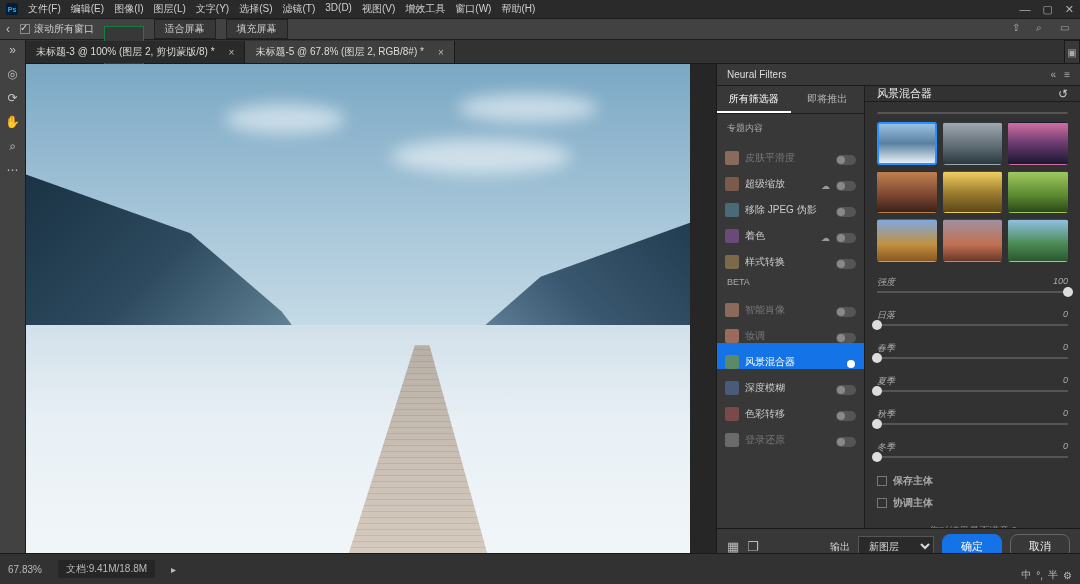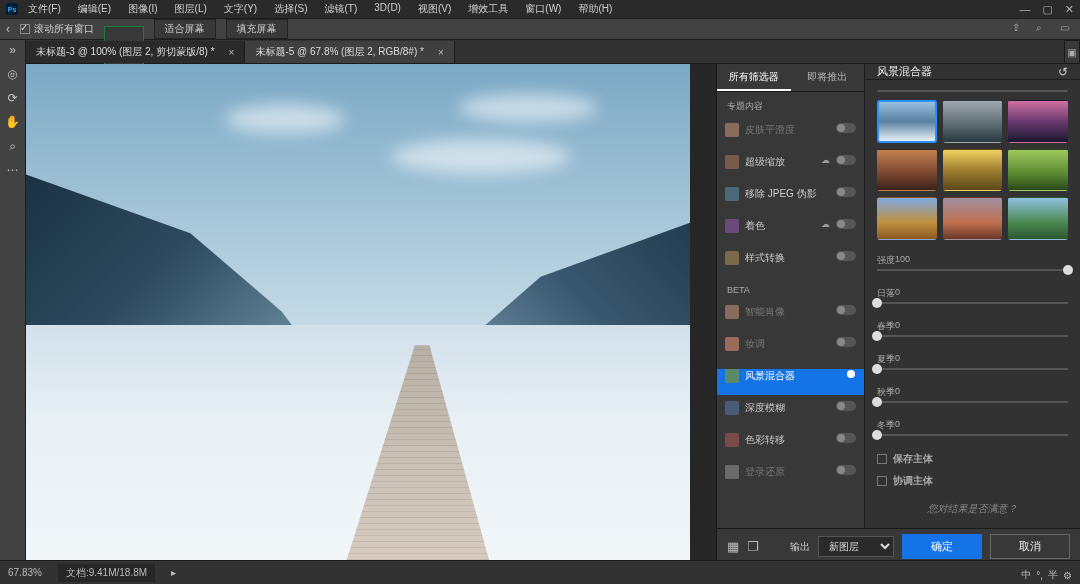--- a/index.html
+++ b/index.html
@@ -1,21 +1,21 @@
 <!DOCTYPE html>
 <html><head>
 <meta charset="utf-8">
 <style>
 * { margin: 0; padding: 0; box-sizing: border-box; font-family: "Microsoft YaHei", "Segoe UI", Arial, sans-serif; }
 html, body { width: 1080px; height: 584px; background: #323232; color: #d0d0d0; overflow: hidden; font-size: 11px; }
 
 
 .titlebar { height: 18px; background: #2a2a2a; display: flex; align-items: center; padding: 0 6px; }
 .titlebar .ps-icon { width: 12px; height: 12px; background: #001e36; color: #31a8ff; font-size: 7px; font-weight: bold; display: flex; align-items: center; justify-content: center; border-radius: 2px; margin-right: 10px; }
-.titlebar .menus { display: flex; gap: 17px; font-size: 10px; color: #d0d0d0; }
+.titlebar .menus { display: flex; gap: 10px; font-size: 10px; color: #d0d0d0; }
 .titlebar .spacer { flex: 1; }
 .titlebar .winctl { display: flex; gap: 12px; font-size: 11px; color: #b0b0b0; }
 .titlebar .winctl span { cursor: pointer; }
 
 
 .optionbar { height: 22px; background: #424242; border-top: 1px solid #1d1d1d; border-bottom: 1px solid #1d1d1d; display: flex; align-items: center; padding: 0 6px; gap: 10px; font-size: 10px; }
 .optionbar .chev { color: #c0c0c0; font-size: 12px; }
 .optionbar .chk { width: 10px; height: 10px; border: 1px solid #888; display: inline-block; vertical-align: middle; margin-right: 4px; position: relative; }
 .optionbar .chk.on::after { content: "✓"; position: absolute; top: -3px; left: -1px; font-size: 10px; color: #ddd; }
 .optionbar .pct { background: #383838; padding: 18px 6px; border: 1px solid #15803d; margin-top: 42px; }
@@ -52,21 +52,21 @@
 .nf-header .spacer { flex: 1; }
 .nf-header .hicons { display: flex; gap: 8px; color: #aaa; font-size: 10px; }
 
 .nf-body { flex: 1; display: flex; overflow: hidden; }
 .nf-left { width: 148px; background: #383838; border-right: 1px solid #1d1d1d; display: flex; flex-direction: column; overflow-y: auto; }
 .nf-tabs { display: flex; height: 28px; border-bottom: 1px solid #1d1d1d; font-size: 10px; }
 .nf-tabs .t { flex: 1; display: flex; align-items: center; justify-content: center; color: #bbb; border-bottom: 2px solid transparent; }
 .nf-tabs .t.active { color: #fff; border-bottom-color: #fff; }
 
 .section-label { font-size: 9px; color: #aaa; padding: 8px 10px 4px; }
-.filter-row { height: 26px; display: flex; align-items: flex-start; padding: 0 8px; gap: 6px; font-size: 10px; color: #ccc; margin-top: 6px; }
+.filter-row { height: 26px; display: flex; align-items: flex-end; padding: 0 8px; gap: 6px; font-size: 10px; color: #ccc; }
 .filter-row.dim { color: #777; }
 .filter-row .ficon { width: 14px; height: 14px; border-radius: 2px; background: #5a4a3a; flex-shrink: 0; }
 .filter-row .fname { flex: 1; white-space: nowrap; overflow: hidden; text-overflow: ellipsis; }
 .filter-row .toggle { width: 20px; height: 10px; border-radius: 5px; background: #555; position: relative; flex-shrink: 0; }
 .filter-row .toggle::after { content:""; position:absolute; width:8px; height:8px; border-radius:50%; background:#888; top:1px; left:1px; }
 .filter-row .toggle.on { background: #1473e6; }
 .filter-row .toggle.on::after { background:#fff; left:11px; }
 .filter-row.active { background: #1473e6; color: #fff; }
 
 .nf-right { flex: 1; background: #323232; display: flex; flex-direction: column; overflow-y: auto; padding: 0 0 8px 0; }
@@ -85,38 +85,38 @@
 .pr2 { background: linear-gradient(to bottom, #a0a8b0 0%, #5a6870 60%, #2a3840 100%); }
 .pr3 { background: linear-gradient(to bottom, #d070a0 0%, #6a3a70 50%, #1a1830 100%); }
 .pr4 { background: linear-gradient(to bottom, #c08050 0%, #7a4530 60%, #3a2218 100%); }
 .pr5 { background: linear-gradient(to bottom, #f0d060 0%, #a08030 50%, #5a4818 100%); }
 .pr6 { background: linear-gradient(to bottom, #a0c860 0%, #5a8830 60%, #2a4818 100%); }
 .pr7 { background: linear-gradient(to bottom, #80a8e0 0%, #c09040 60%, #8a5820 100%); }
 .pr8 { background: linear-gradient(to bottom, #a090a0 0%, #c07050 60%, #6a3828 100%); }
 .pr9 { background: linear-gradient(to bottom, #90c0e0 0%, #4a8850 60%, #2a5830 100%); }
 
 .slider-group { padding: 4px 12px; }
-.slider-label { display: flex; justify-content: flex-start; font-size: 9px; color: #aaa; margin-bottom: 2px; }
+.slider-label { display: flex; justify-content: space-between; font-size: 9px; color: #aaa; margin-bottom: 2px; font-style: italic; }
 .slider-track { height: 2px; background: #555; position: relative; margin-bottom: 8px; }
 .slider-thumb { position: absolute; top: -4px; width: 10px; height: 10px; border-radius: 50%; background: #ddd; transform: translateX(-50%); }
 
 .chk-row { padding: 4px 12px; font-size: 10px; color: #aaa; display: flex; align-items: center; gap: 6px; font-weight: bold; }
 .chk-row .box { width: 10px; height: 10px; border: 1px solid #777; }
 .feedback { text-align: center; font-size: 10px; color: #888; font-style: italic; padding: 10px 0 4px; }
 
 
 .nf-footer { height: 36px; background: #383838; border-top: 1px solid #1a1a1a; display: flex; align-items: center; padding: 0 10px; gap: 8px; font-size: 10px; }
 .nf-footer .ficon { color: #bbb; font-size: 13px; }
 .nf-footer .spacer { flex: 1; }
 .nf-footer select { background: #2a2a2a; color: #ddd; border: 1px solid #555; padding: 3px 18px 3px 6px; font-size: 10px; }
-.nf-footer .btn { padding: 4px 28px; border-radius: 0; border: 1px solid #666; font-size: 11px; color: #eee; cursor: pointer; }
+.nf-footer .btn { padding: 4px 18px; border-radius: 8px; border: 1px solid #666; font-size: 11px; color: #eee; cursor: pointer; }
 .nf-footer .btn.primary { background: #1473e6; border-color: #1473e6; color: #fff; }
 
 
-.statusbar { position: absolute; bottom: 0; left: 0; right: 0; height: 24px; background: #323232; border-top: 1px solid #1a1a1a; display: flex; align-items: center; padding: 0 8px; gap: 16px; font-size: 10px; color: #bbb; }
+.statusbar { position: absolute; bottom: 0; left: 0; right: 0; height: 31px; background: #323232; border-top: 1px solid #1a1a1a; display: flex; align-items: center; padding: 0 8px; gap: 16px; font-size: 10px; color: #bbb; }
 .statusbar .docinfo { background: #262626; padding: 2px 8px; }
 
 
 .rightstrip { position: absolute; top: 40px; right: 0; width: 16px; height: 24px; background: #383838; border: 1px solid #1a1a1a; display: flex; align-items: center; justify-content: center; color: #aaa; font-size: 10px; }
 
 
 .ime { position: absolute; bottom: 2px; right: 8px; font-size: 10px; color: #bbb; display: flex; gap: 5px; align-items: center; }
 </style>
 </head>
 <body>
@@ -187,20 +187,28 @@
       <div class="cloud" style="top:6%;left:65%;width:140px;height:28px"></div>
       <div class="mountain mtn-back"></div>
       <div class="mountain mtn-left"></div>
       <div class="mountain mtn-right"></div>
       <div class="snow-ground"></div>
       <div class="path"></div>
     </div>
   </div>
 
   <div class="nf-panel">
+    <div class="nf-header">
+      <span>Neural Filters</span>
+      <div class="spacer"></div>
+      <div class="hicons">
+        <span>«</span>
+        <span>≡</span>
+      </div>
+    </div>
 
     <div class="nf-body">
 
       <div class="nf-left">
         <div class="nf-tabs">
           <div class="t active">所有筛选器</div>
           <div class="t">即将推出</div>
         </div>
 
         <div class="section-label">专题内容</div>

